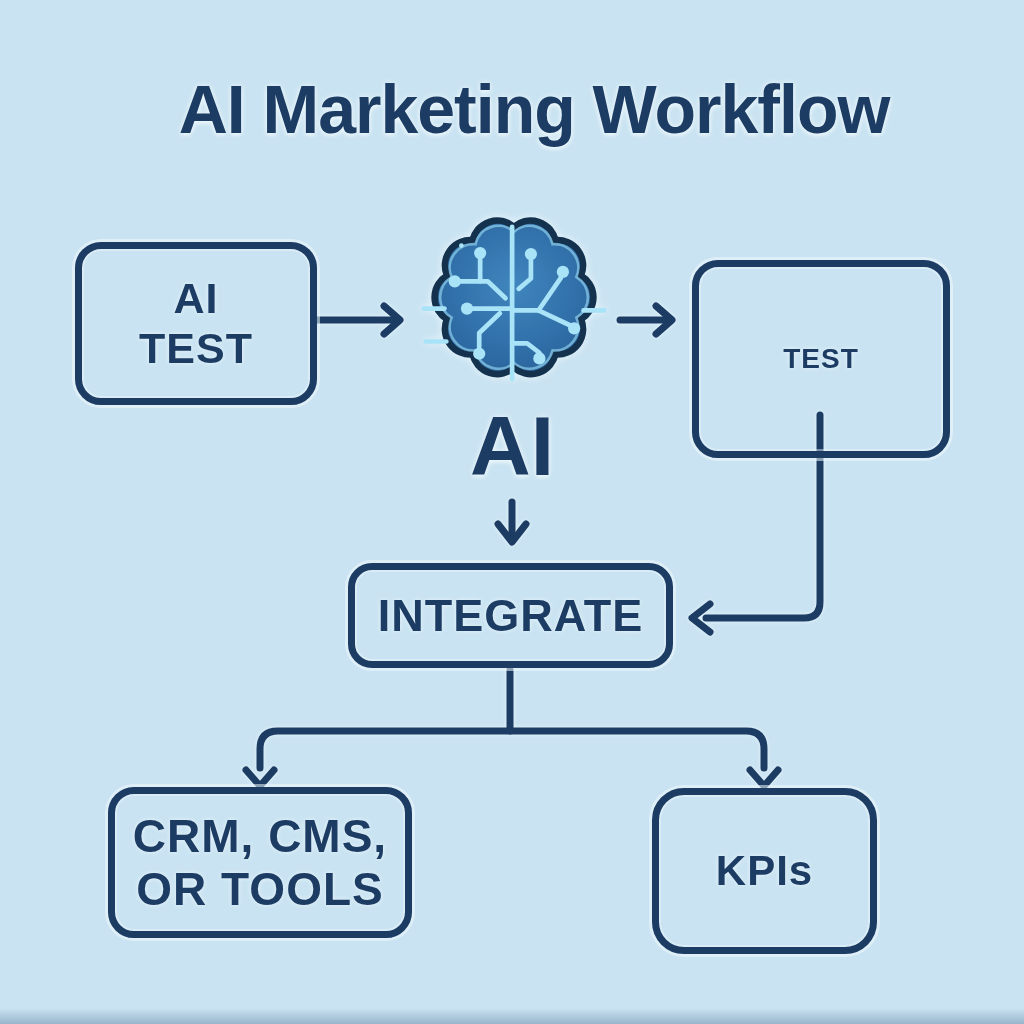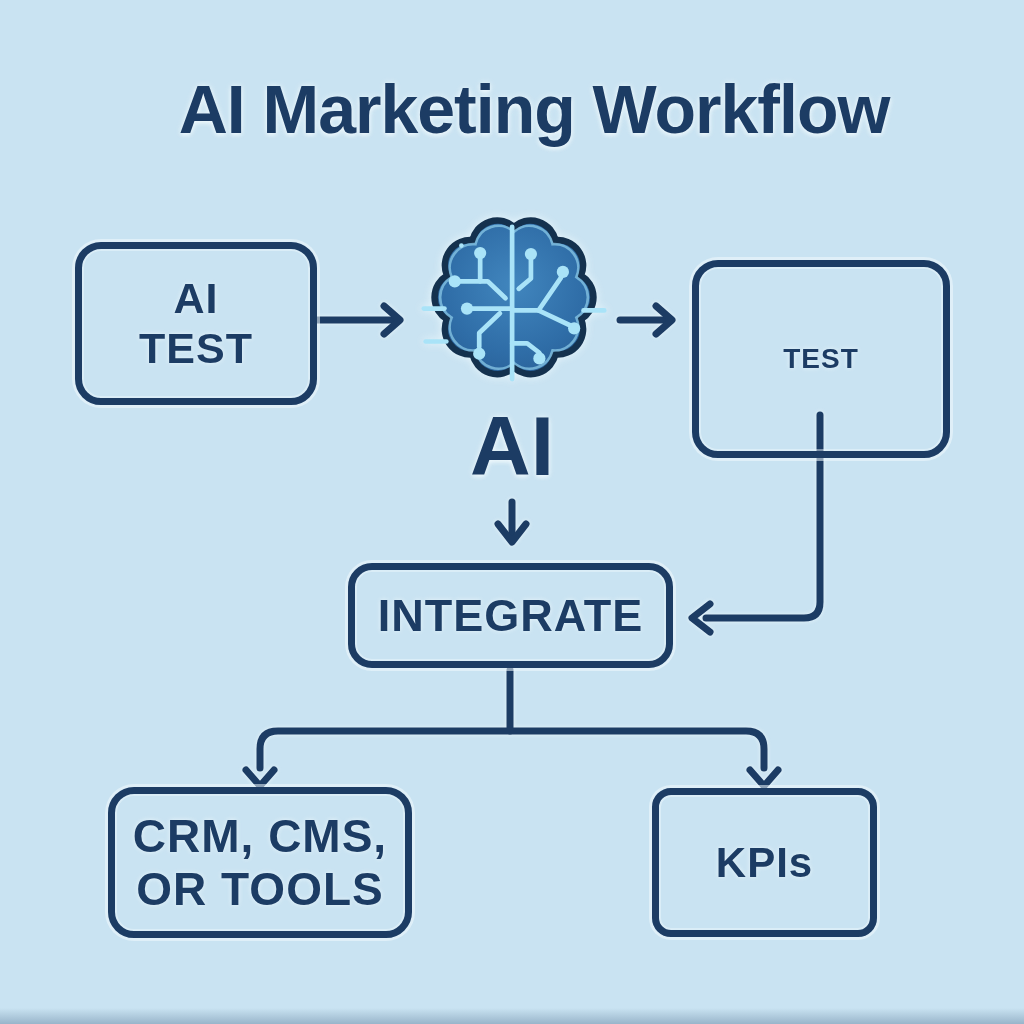--- a/index.html
+++ b/index.html
@@ -39,21 +39,21 @@
     position:absolute;display:flex;flex-direction:column;align-items:center;justify-content:center;
     border:7px solid var(--ink);border-radius:26px;background:transparent;
     box-shadow:0 0 0 3px rgba(240,249,253,.55), inset 0 0 0 2px rgba(240,249,253,.45);
     text-align:center;font-weight:700;line-height:1.14;letter-spacing:1px;
   }
   .box span{display:block;text-shadow:0 0 5px var(--halo);white-space:nowrap;}
   .box-ai-tools{left:75px;top:242px;width:242px;height:163px;font-size:43px;}
   .box-test-scale{left:692px;top:260px;width:258px;height:198px;font-size:28px;}
   .box-integrate{left:348px;top:563px;width:325px;height:105px;font-size:45px;border-radius:24px;}
   .box-crm{left:108px;top:787px;width:304px;height:151px;font-size:46px;justify-content:center;}
-  .box-kpis{left:652px;top:788px;width:225px;height:149px;font-size:42px;border-radius:19px;}
+  .box-kpis{left:652px;top:788px;width:225px;height:166px;font-size:42px;border-radius:32px;}
   .brain-wrap{position:absolute;left:420px;top:208px;width:188px;height:188px;}
   .brain-wrap svg{width:100%;height:100%;filter:drop-shadow(0 0 4px rgba(240,249,253,.9));}
   .brain-outline{stroke:var(--brain-outline);stroke-width:7;stroke-linejoin:round;}
   .brain-rim{fill:none;stroke:rgba(150,214,240,.65);stroke-width:3;}
   .circuit path{fill:none;stroke:var(--circuit);stroke-width:5;
     stroke-linecap:round;stroke-linejoin:round;}
   .circuit circle{fill:var(--circuit);}
   .ai-label{
     position:absolute;left:412px;top:398px;width:200px;text-align:center;
     font-size:84px;font-weight:800;color:var(--ink);

